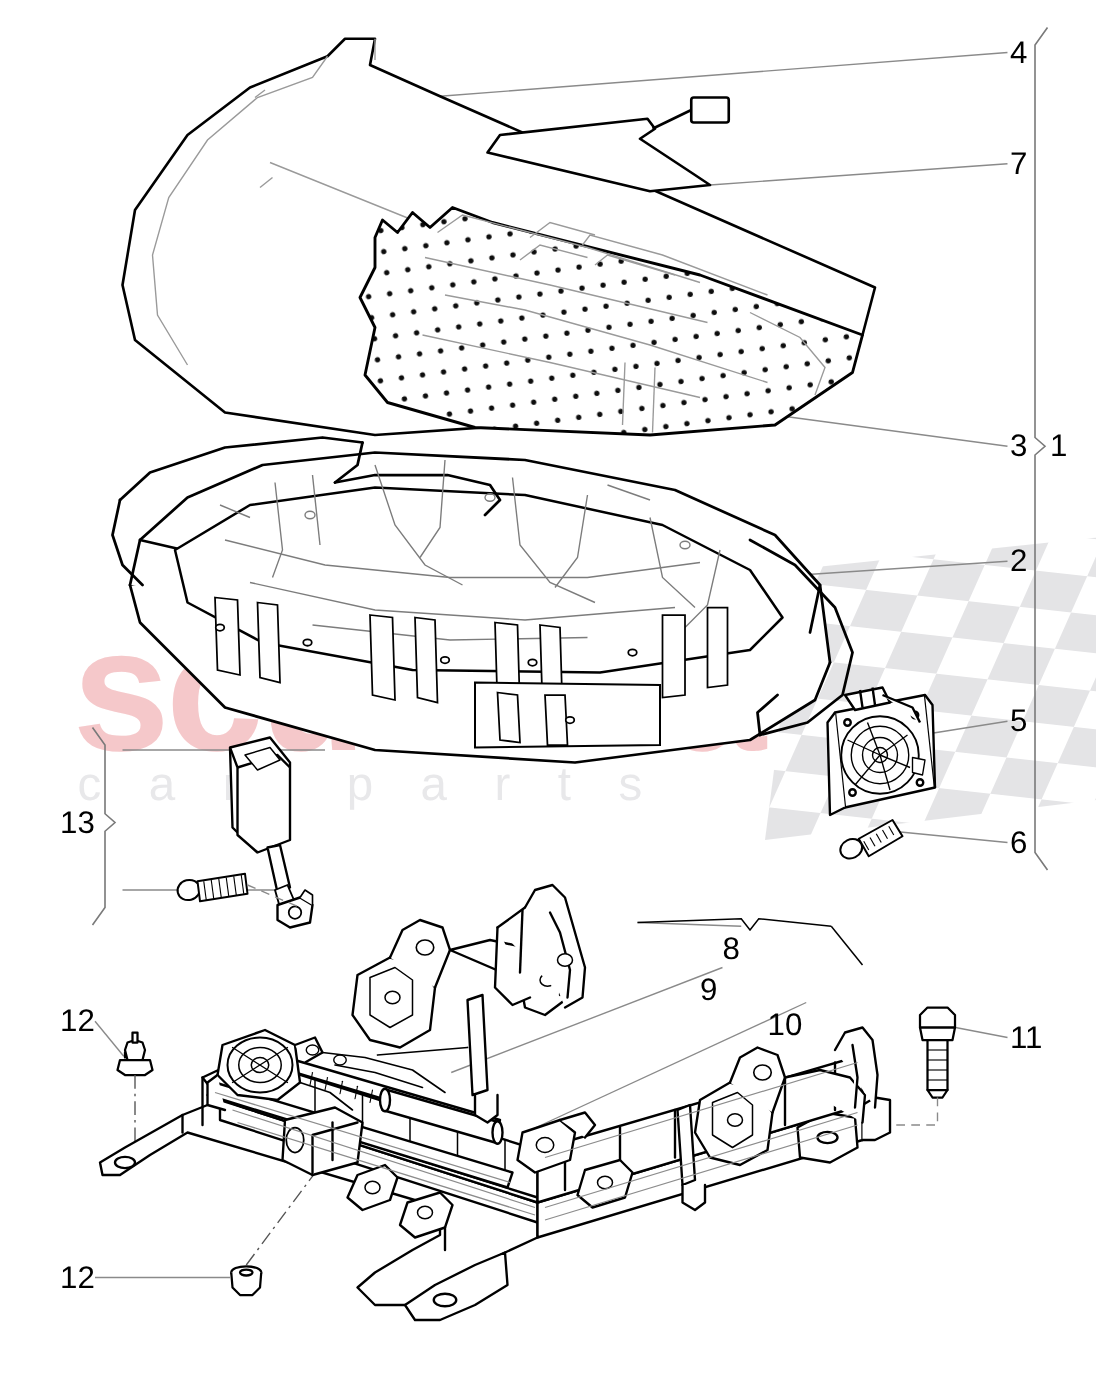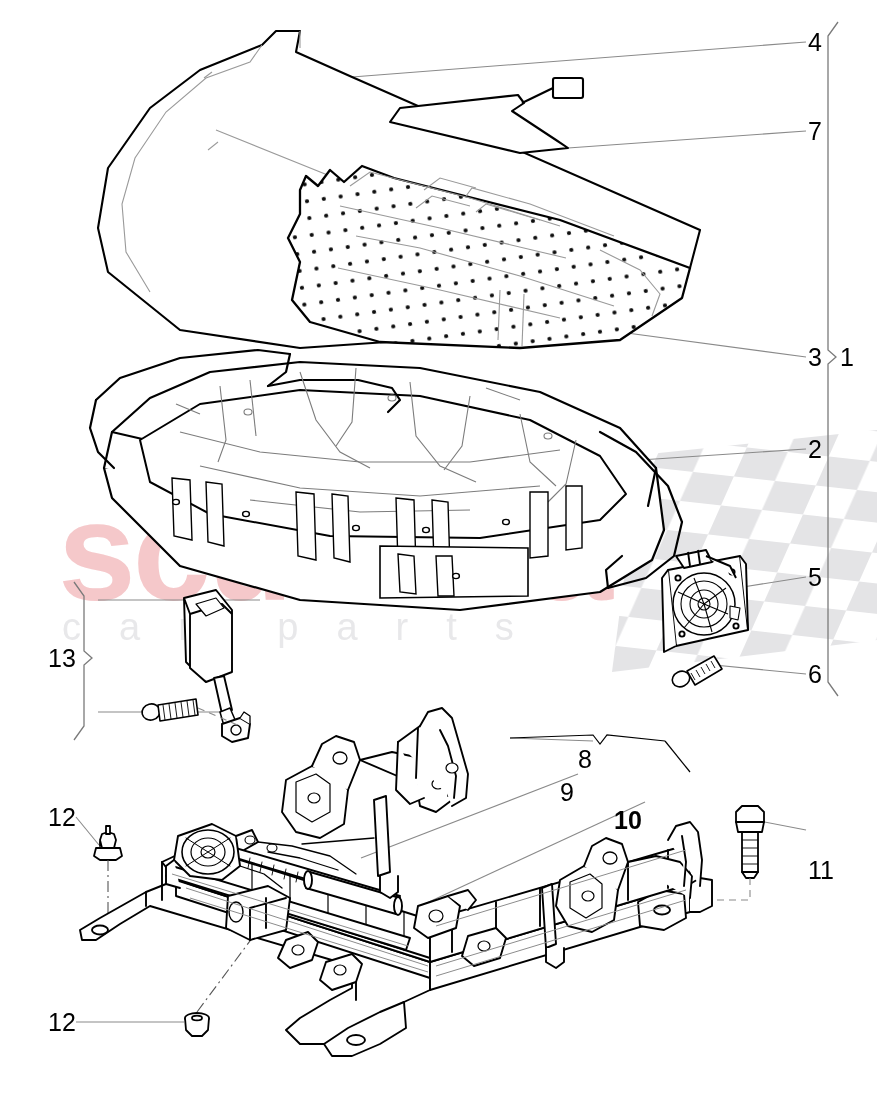--- a/index.html
+++ b/index.html
@@ -430,18 +430,18 @@
   <span class="callout" style="left:808px; top:30px;">4</span>
   <span class="callout" style="left:808px; top:119px;">7</span>
   <span class="callout" style="left:808px; top:345px;">3</span>
   <span class="callout" style="left:840px; top:345px;">1</span>
   <span class="callout" style="left:808px; top:437px;">2</span>
   <span class="callout" style="left:808px; top:565px;">5</span>
   <span class="callout" style="left:808px; top:662px;">6</span>
   <span class="callout" style="left:48px; top:646px;text-align:right;">13</span>
   <span class="callout" style="left:578px; top:747px;">8</span>
   <span class="callout" style="left:560px; top:780px;">9</span>
-  <span class="callout" style="left:614px; top:808px;font-weight:bold;">10</span>
-  <span class="callout" style="left:808px; top:818px;margin-top:40px;">11</span>
+  <span class="callout" style="left:614px; top:808px;">10</span>
+  <span class="callout" style="left:808px; top:818px;">11</span>
   <span class="callout" style="left:48px; top:805px;">12</span>
   <span class="callout" style="left:48px; top:1010px;">12</span>
 
 </div>
 
 </body></html>

